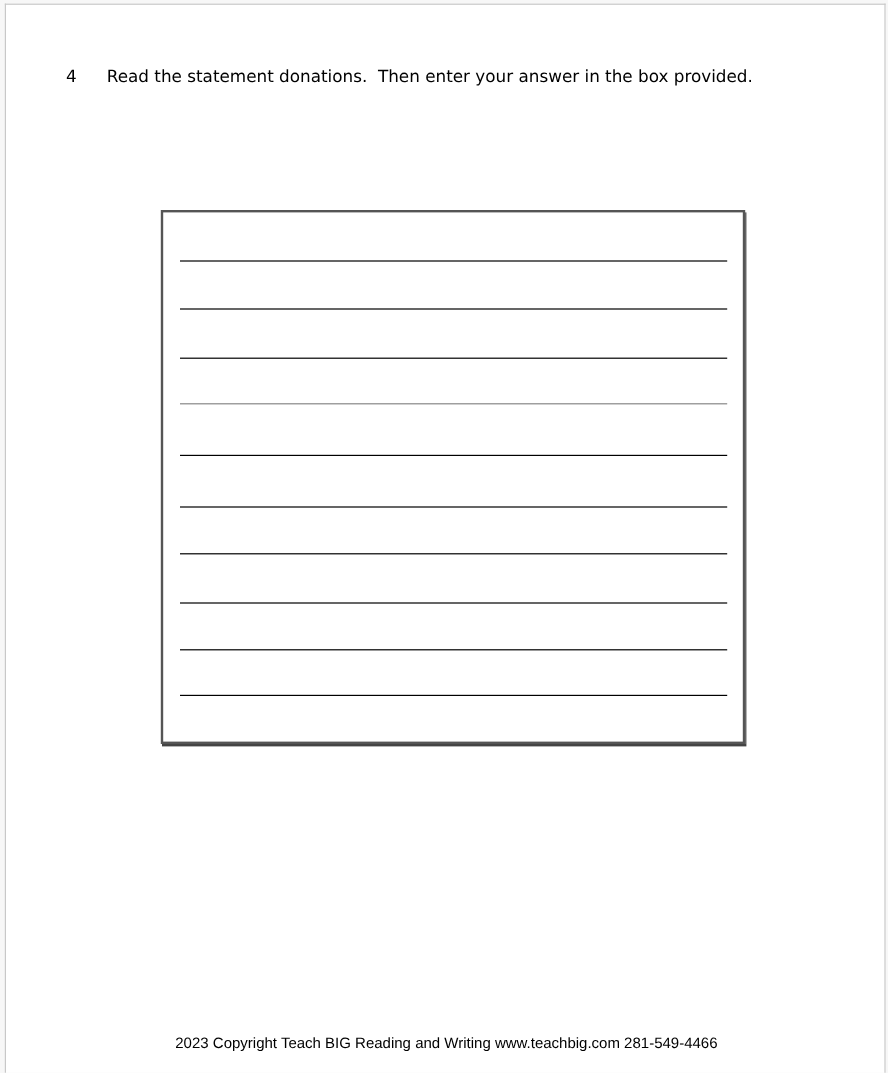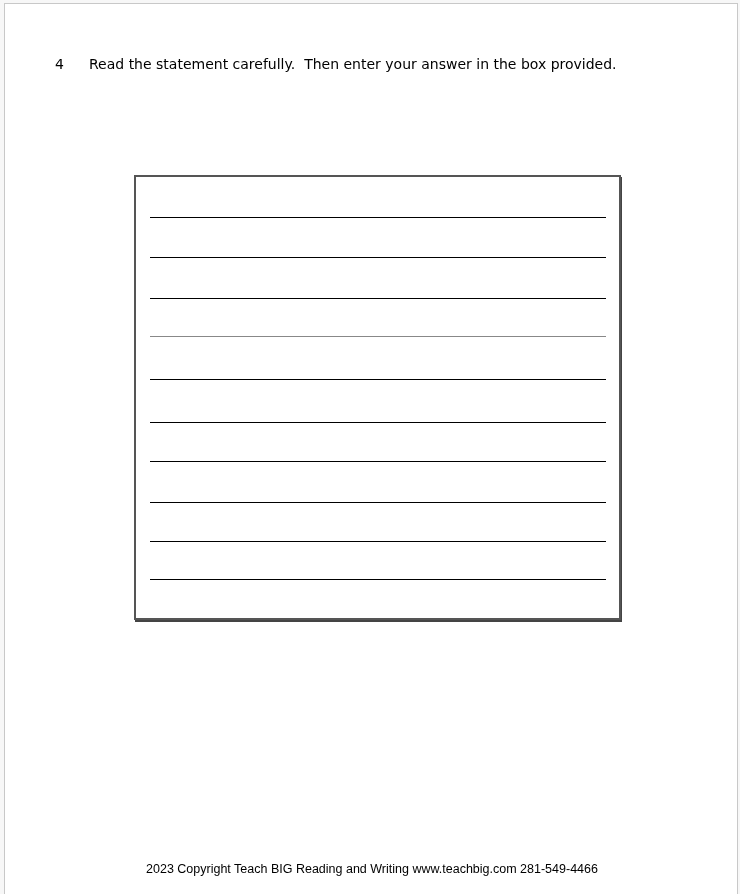--- a/index.html
+++ b/index.html
@@ -82,21 +82,21 @@
       font-family: "Liberation Sans", sans-serif;
       font-size: 12.5px;
       color: #000;
     }
   </style>
 </head>
 <body>
 
 <div class="page">
   <div class="q-number">4</div>
-  <div class="q-instruction">Read the statement carefully.  Then enter your answer in the box provided.</div>
+  <div class="q-instruction">Read the statement donations.  Then enter your answer in the box provided.</div>
 
   <div class="answer-box">
     <div class="answer-line" style="top:40px;"></div>
     <div class="answer-line" style="top:80px;"></div>
     <div class="answer-line" style="top:121px;"></div>
     <div class="answer-line gray" style="top:159px;"></div>
     <div class="answer-line" style="top:202px;"></div>
     <div class="answer-line" style="top:245px;"></div>
     <div class="answer-line" style="top:284px;"></div>
     <div class="answer-line" style="top:325px;"></div>

